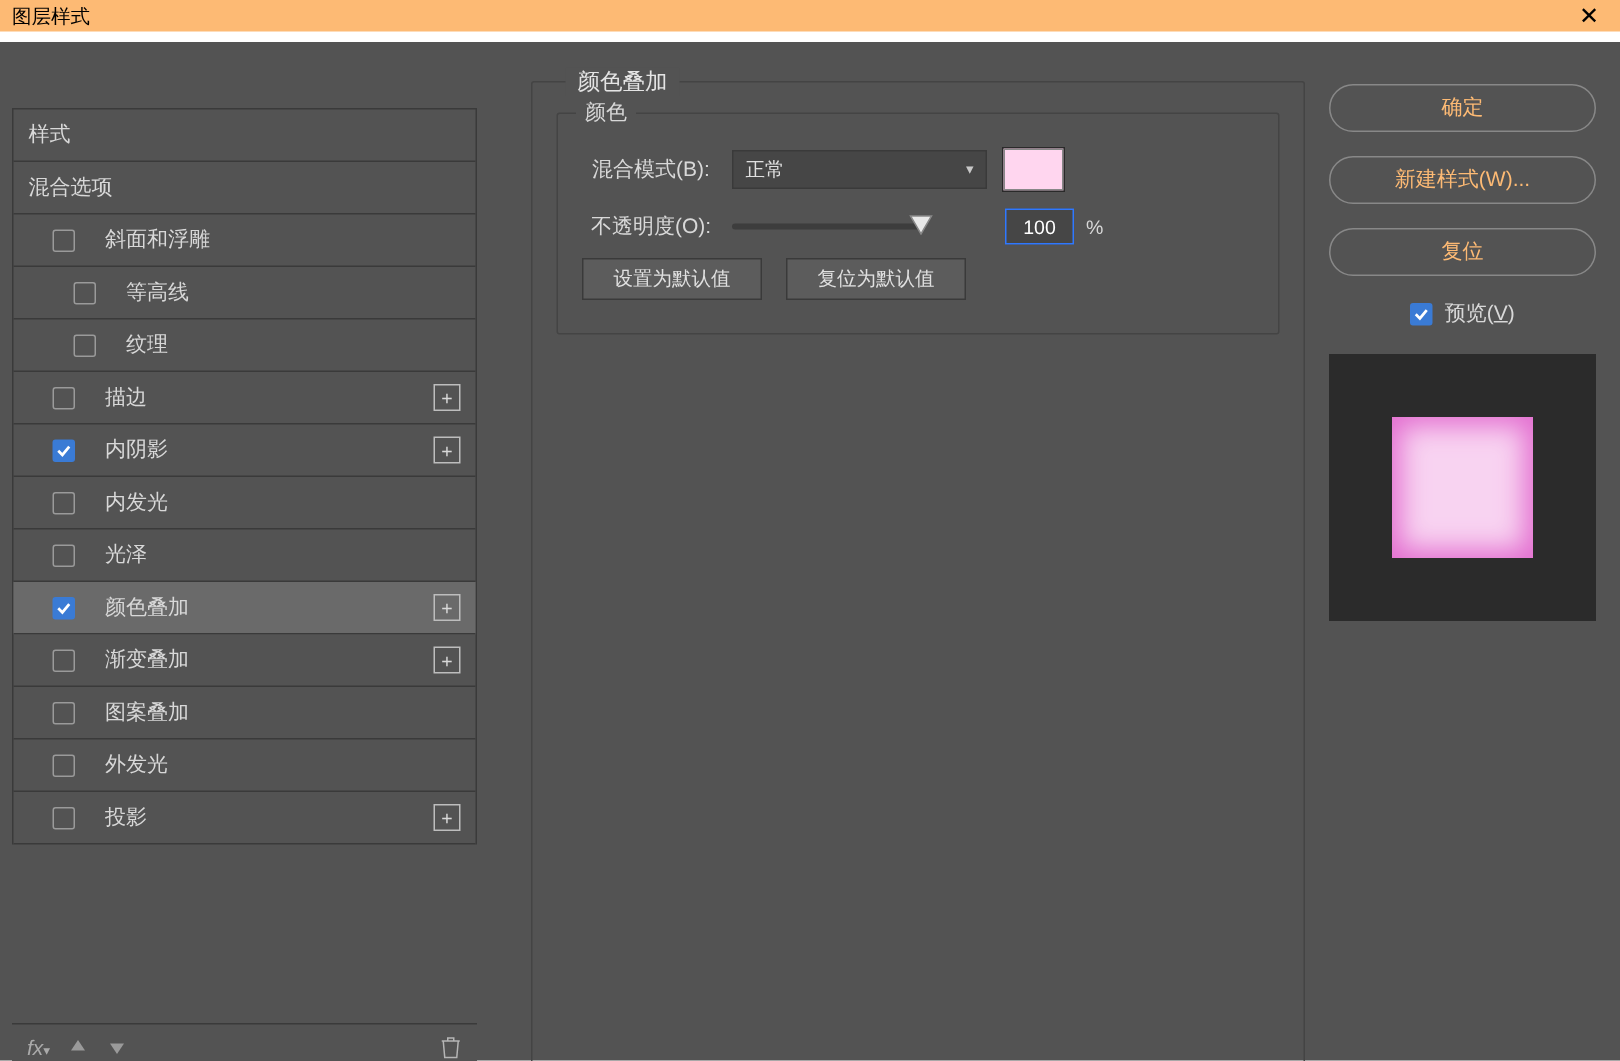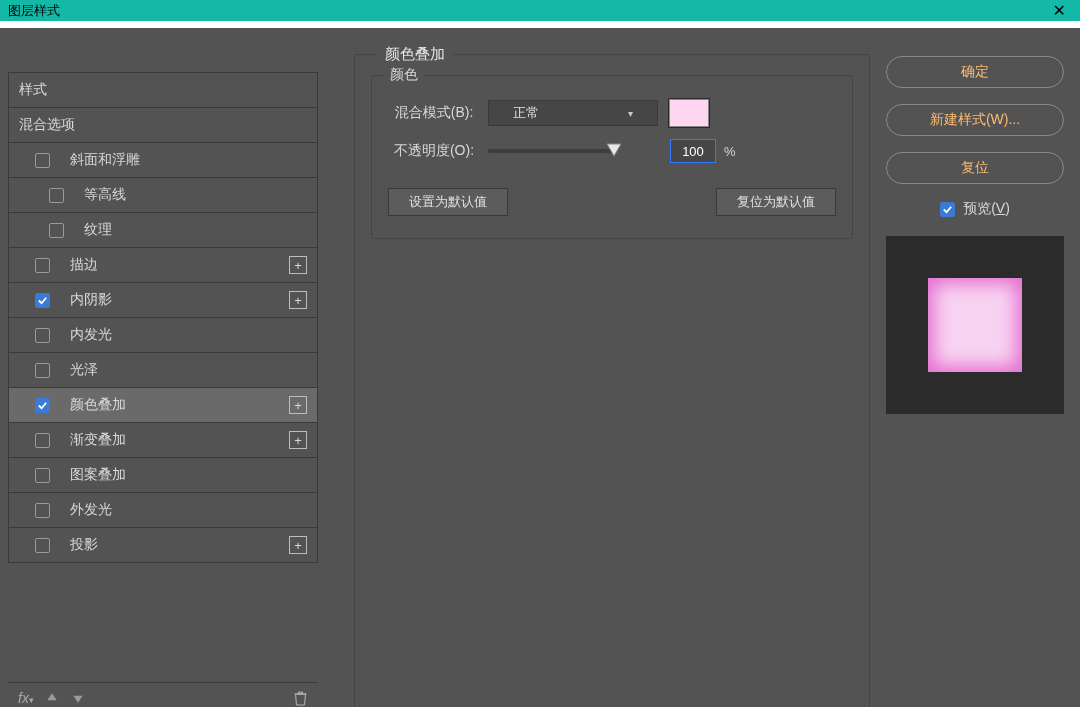--- a/index.html
+++ b/index.html
@@ -1,19 +1,19 @@
 <!DOCTYPE html>
 <html><head>
 <meta charset="utf-8">
 <style>
   * { box-sizing: border-box; margin: 0; padding: 0; font-family: "Microsoft YaHei", Arial, sans-serif; }
   body { width: 1080px; height: 707px; background: #fff; overflow: hidden; }
 
   
-  .titlebar { height: 21px; display: flex; align-items: center; justify-content: space-between; padding: 0 8px; background: #14b8a6; font-size: 13px; }
+  .titlebar { height: 21px; display: flex; align-items: center; justify-content: space-between; padding: 0 8px; background: #fdba74; font-size: 13px; }
   .titlebar .title { color: #000; }
   .titlebar .close-x { font-size: 16px; cursor: default; padding: 0 6px; }
 
   
   .dark { position: absolute; left: 0; top: 28px; width: 1080px; height: 679px; background: #535353; color: #d8d8d8; }
 
   
   .left-panel { position: absolute; left: 8px; top: 44px; width: 310px; height: 640px; background: #535353; }
   .list { border: 1px solid #3a3a3a; border-bottom: none; }
   .row { height: 35px; display: flex; align-items: center; justify-content: space-between; padding: 0 10px 0 10px; border-bottom: 1px solid #3a3a3a; font-size: 14px; }
@@ -38,32 +38,32 @@
 
   
   .center { position: absolute; left: 354px; top: 26px; width: 516px; height: 672px; }
   .fieldset { position: relative; border: 1px solid #444; border-radius: 2px; height: 100%; }
   .fieldset-title { position: absolute; top: -10px; left: 22px; background: #535353; padding: 0 8px; font-size: 15px; color: #e4e4e4; }
   .subgroup { position: relative; margin: 20px 16px 0 16px; border: 1px solid #444; border-top: 1px solid #444; border-radius: 2px; padding: 18px 16px 22px 16px; }
   .sub-title { position: absolute; top: -10px; left: 12px; background: #535353; padding: 0 6px; font-size: 14px; }
 
   .form-row { display: flex; align-items: center; height: 38px; }
   .form-label { width: 100px; text-align: center; font-size: 14px; color: #d8d8d8; padding-right: 8px; }
-  .select { flex: 0 0 170px; height: 26px; background: #464646; border: 1px solid #3a3a3a; color: #e0e0e0; display: flex; align-items: center; justify-content: space-between; padding: 0 24px; font-size: 13px; }
+  .select { flex: 0 0 170px; height: 26px; background: #464646; border: 1px solid #3a3a3a; color: #e0e0e0; display: flex; align-items: center; justify-content: space-between; padding: 0 8px; font-size: 13px; }
   .select .chev { font-size: 10px; color: #c8c8c8; }
   .swatch { width: 42px; height: 30px; margin-left: 10px; background: #ffd6ef; border: 1px solid #2a2a2a; box-shadow: inset 0 0 0 1px #888; }
 
   .slider-wrap { flex: 0 0 170px; display: flex; align-items: center; position: relative; }
   .track { width: 126px; height: 4px; background: #3d3d3d; border-radius: 2px; position: relative; }
   .thumb { position: absolute; right: -8px; top: -6px; width: 16px; height: 14px; }
   .thumb svg { display: block; }
   .num-input { width: 46px; height: 24px; margin-left: 12px; background: #464646; border: 1px solid #2f78ff; color: #fff; text-align: center; font-size: 13px; }
   .pct { margin-left: 8px; font-size: 13px; }
 
-  .btn-row { display: flex; gap: 16px; justify-content: space-between; margin-top: 18px; }
+  .btn-row { display: flex; gap: 16px; justify-content: flex-start; margin-top: 2px; }
   .flat-btn { min-width: 120px; height: 28px; background: #5c5c5c; border: 1px solid #3a3a3a; color: #e0e0e0; font-size: 13px; display: inline-flex; align-items: center; justify-content: center; padding: 0 14px; }
 
   
   .right { position: absolute; right: 10px; top: 28px; width: 190px; display: flex; flex-direction: column; align-items: center; gap: 16px; }
   .pill-btn { width: 178px; height: 32px; border: 1px solid #888; border-radius: 16px; background: transparent; color: #fdba74; font-size: 14px; display: flex; align-items: center; justify-content: center; }
   .preview-row { display: flex; align-items: center; gap: 8px; font-size: 14px; }
   .preview-row .ul { text-decoration: underline; }
   .preview-box { width: 178px; height: 178px; background: #2b2b2b; display: flex; align-items: center; justify-content: center; margin-top: 2px;}
   .preview-inner { width: 94px; height: 94px; background: #f8d3f1; box-shadow: inset 0 0 18px 6px #e36fd0; }
 

